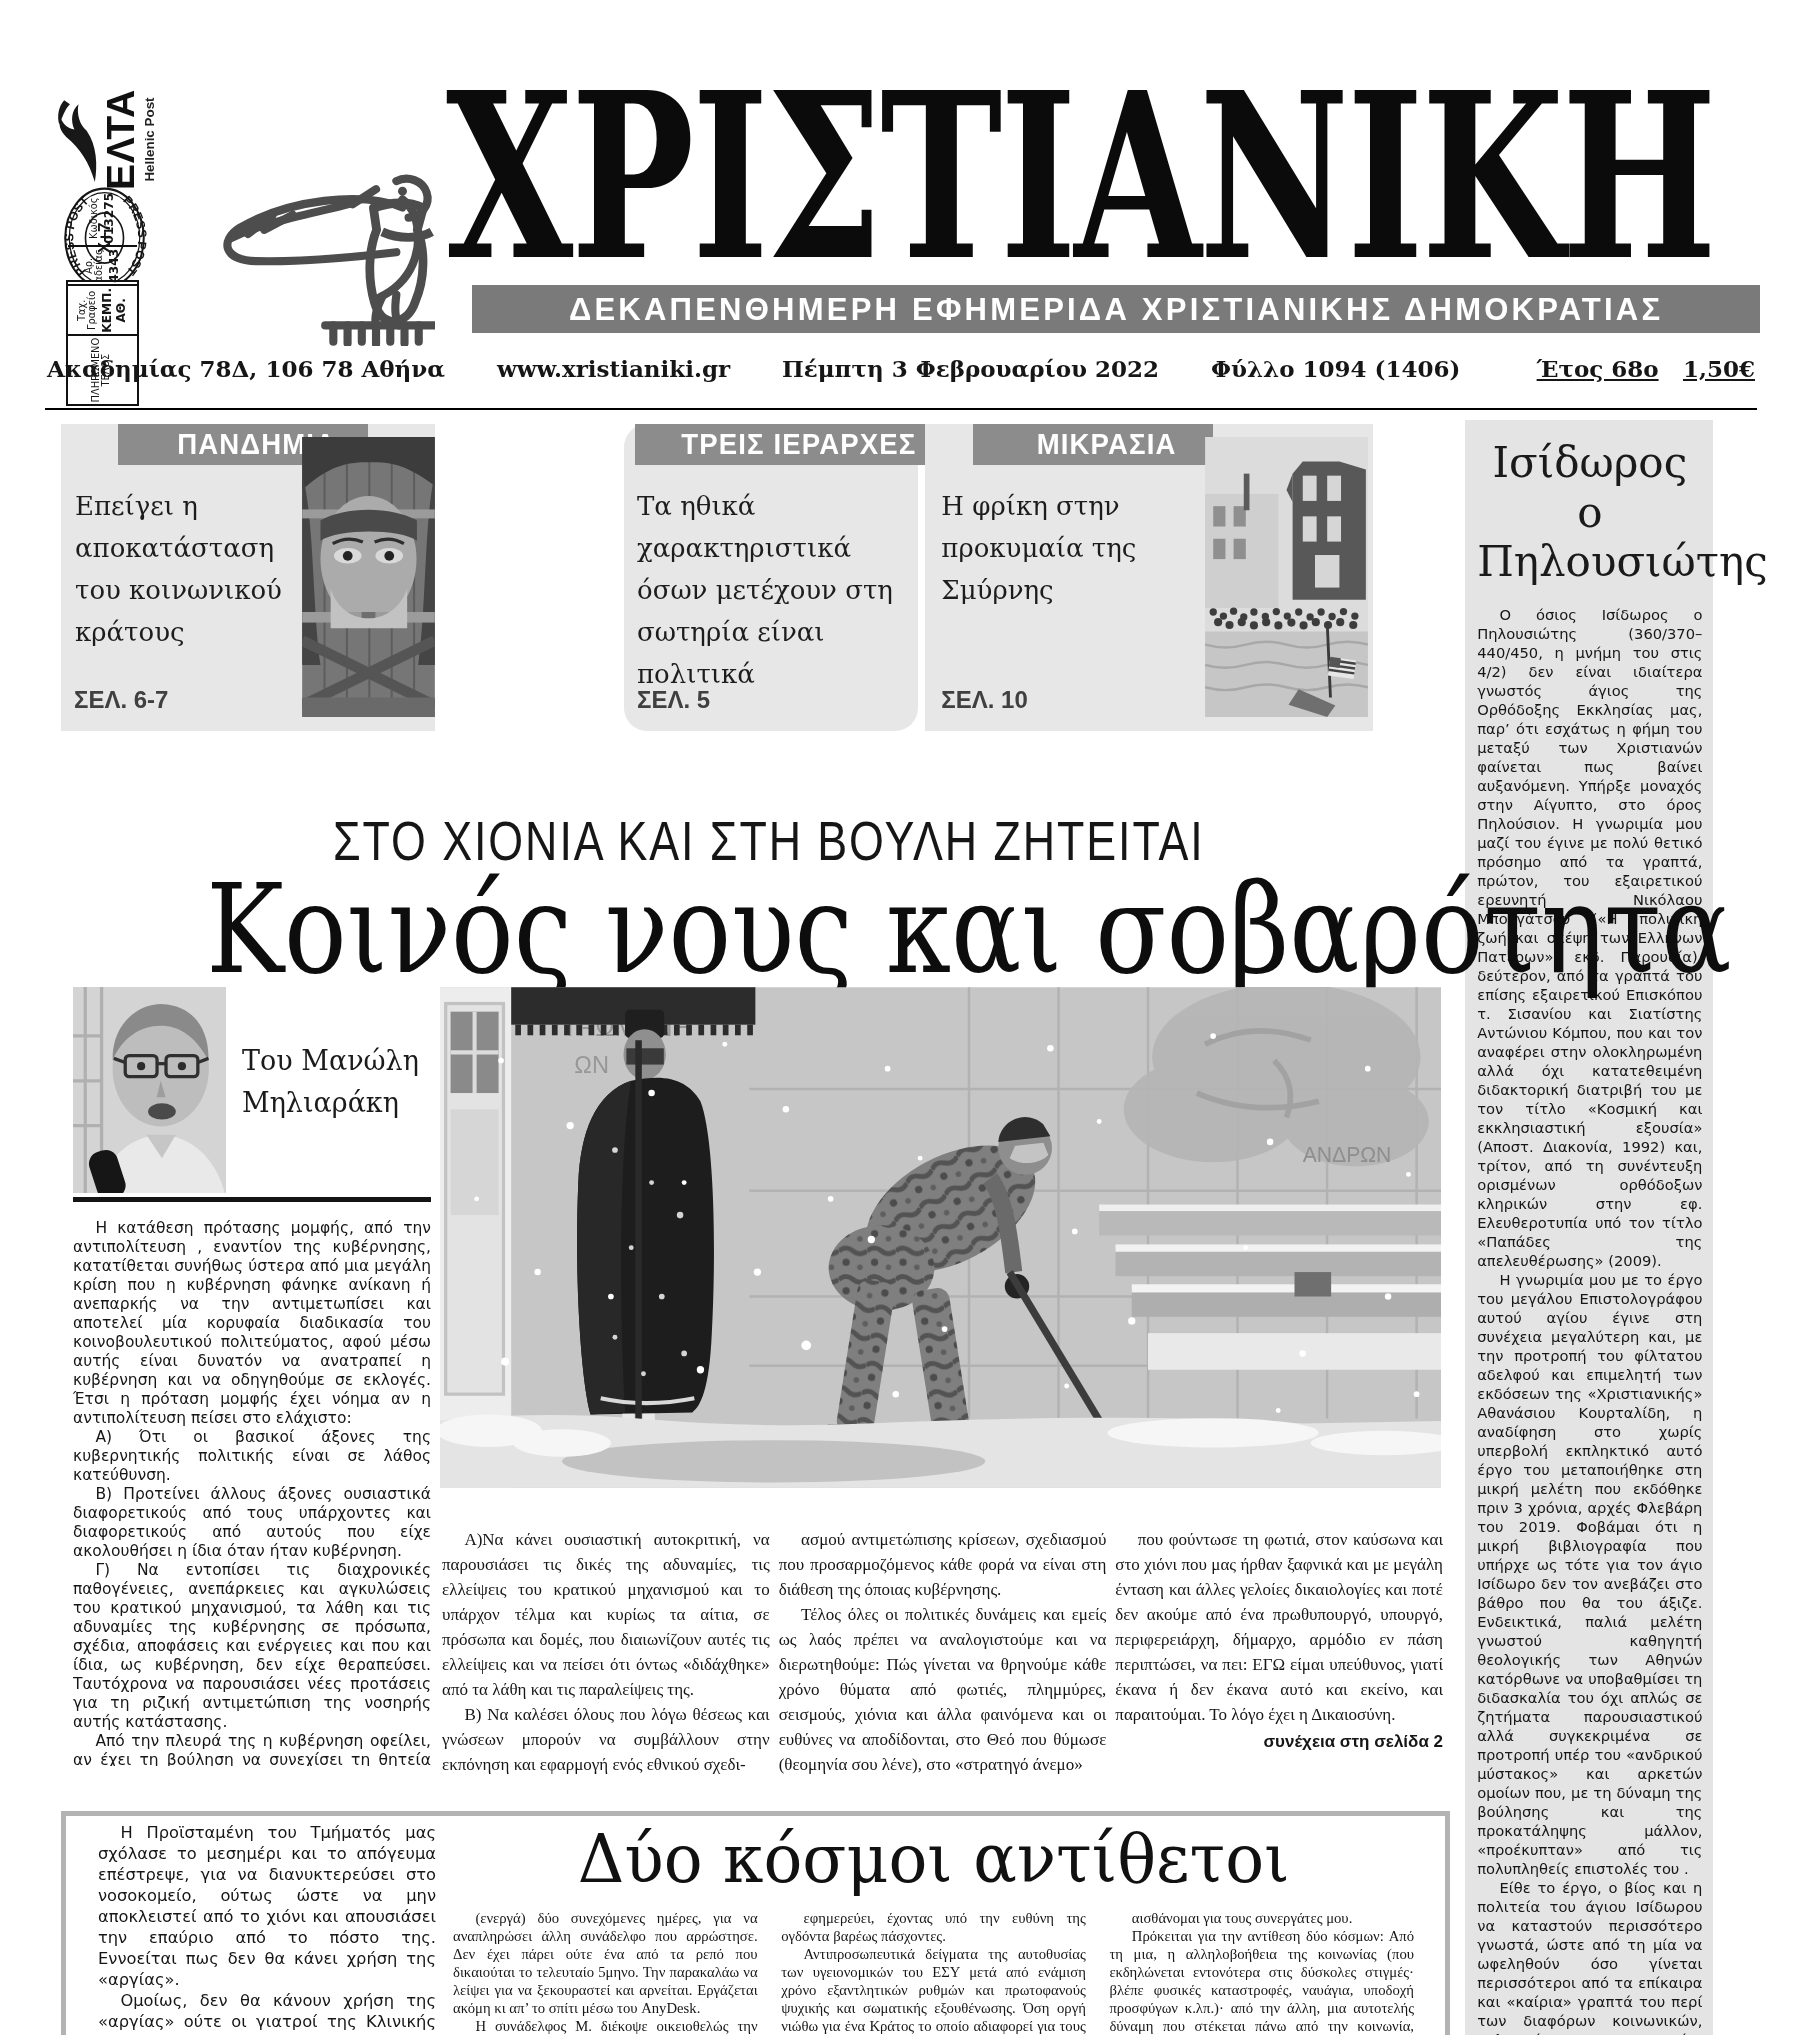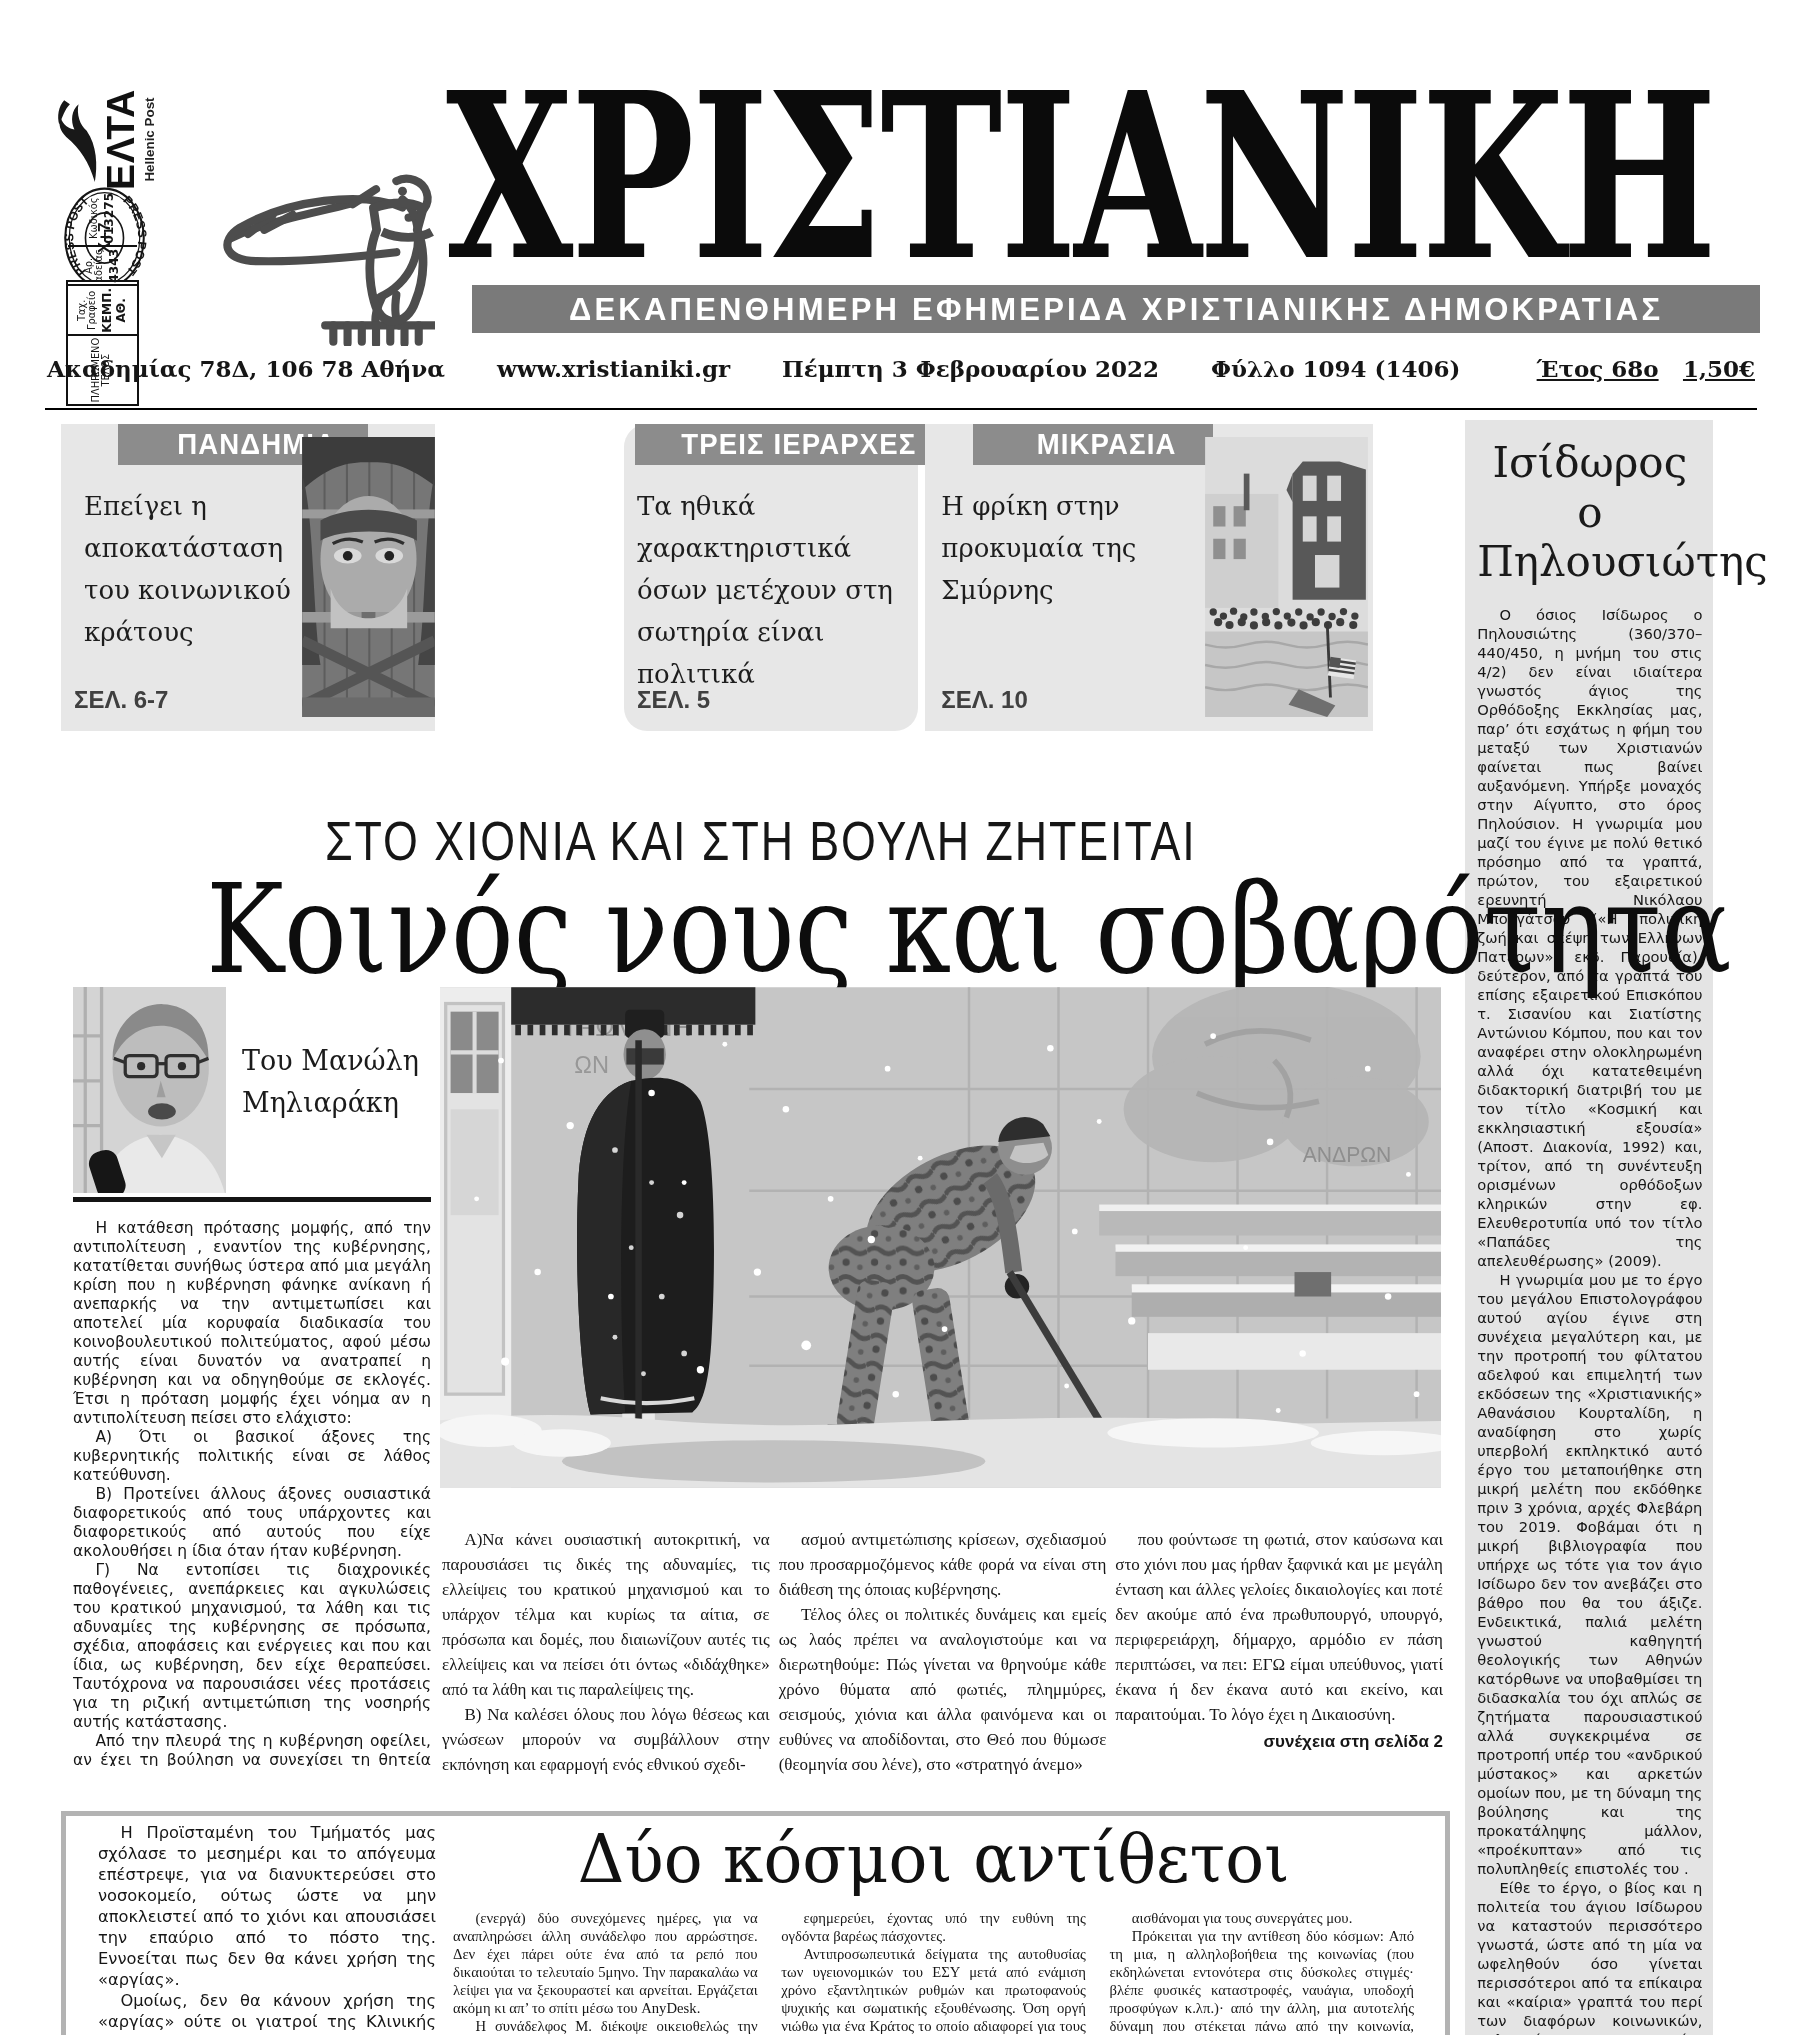--- a/index.html
+++ b/index.html
@@ -33,21 +33,21 @@
   .tag{position:absolute;top:0;height:41px;background:#8c8c8c;display:flex;align-items:center;justify-content:center;padding-left:28px;}
   .tag span{color:#fff;font-weight:bold;font-size:29px;letter-spacing:1.2px;font-family:"Liberation Sans",sans-serif;transform:scaleX(.95);white-space:nowrap;}
   .teaser-text{position:absolute;font-family:"DejaVu Serif","Liberation Serif",serif;font-size:26px;line-height:1.62;color:#1d1d1d;}
   .teaser-page{position:absolute;font-family:"Liberation Sans",sans-serif;font-weight:bold;font-size:24px;color:#404040;}
   .teaser-img{position:absolute;}
   
   .sidebar{left:1465px;top:420px;width:248px;height:1657px;background:#e4e4e4;box-sizing:border-box;padding:18px 10.6px 12.2px 12.2px;}
   .sidebar-title{font-family:"DejaVu Serif","Liberation Serif",serif;font-size:42px;line-height:1.18;text-align:center;color:#1a1a1a;margin-bottom:18px;}
   .sidebar .para{font-size:14.7px;line-height:19px;}
   
-  .kicker{left:71px;top:808px;width:1380px;text-align:center;white-space:nowrap;}
+  .kicker{left:79px;top:808px;width:1380px;text-align:center;white-space:nowrap;}
   .kicker span{display:inline-block;transform:scaleX(.8);font-family:"Liberation Sans",sans-serif;font-size:56px;letter-spacing:2.4px;color:#161616;}
   .headline{left:61px;top:857px;width:1380px;text-align:center;white-space:nowrap;}
   .headline span{display:inline-block;transform:scaleX(.84);font-family:"DejaVu Serif","Liberation Serif",serif;font-size:124px;color:#0d0d0d;}
   .byline-photo{left:73px;top:987px;width:153px;height:206px;}
   .byline{left:242px;top:1040px;width:195px;font-family:"DejaVu Serif","Liberation Serif",serif;font-size:27px;line-height:1.55;color:#1b1b1b;}
   .byline-rule{left:73px;top:1197px;width:358px;height:4.9px;background:#141414;}
   .para{margin:0;text-indent:22.4px;text-align:justify;}
   .col1{left:73px;top:1219px;width:358px;height:547px;overflow:hidden;font-size:15.5px;line-height:19px;}
   .main-photo{left:440px;top:987px;width:1001px;height:501px;}
   .midcols{left:442px;top:1527px;width:1001px;height:281px;display:flex;gap:9px;overflow:hidden;
@@ -159,21 +159,21 @@
     <span>Πέμπτη 3 Φεβρουαρίου 2022</span>
     <span>Φύλλο 1094 (1406)</span>
     <span class="pgroup"><span>Έτος 68ο</span><span>1,50€</span></span>
   </div>
   <div class="abs top-rule"></div>
 
   <div class="abs teaser" style="left:61px;top:424px;width:374px;height:307px;">
     <div class="tag" style="left:57px;width:222px;">
         <span>ΠΑΝΔΗΜΙΑ</span>
       </div>
-    <div class="teaser-text" style="left:23px;top:61px;width:228px;">Επείγει η αποκατάσταση του κοινωνικού κράτους</div>
+    <div class="teaser-text" style="left:14px;top:61px;width:228px;">Επείγει η αποκατάσταση του κοινωνικού κράτους</div>
     <div class="teaser-page" style="left:13px;bottom:17px;">ΣΕΛ. 6-7</div>
     <div class="teaser-img" style="left:241px;top:13.4px;width:133px;height:280px;">
       <svg width="133" height="280" viewBox="0 0 326 688">
         <rect width="326" height="688" fill="#767676"></rect>
         <g stroke="#5d5d5d" stroke-width="5">
             <path d="M55,0 V688"></path>
             <path d="M110,0 V688"></path>
             <path d="M165,0 V688"></path>
             <path d="M220,0 V688"></path>
             <path d="M275,0 V688"></path>

